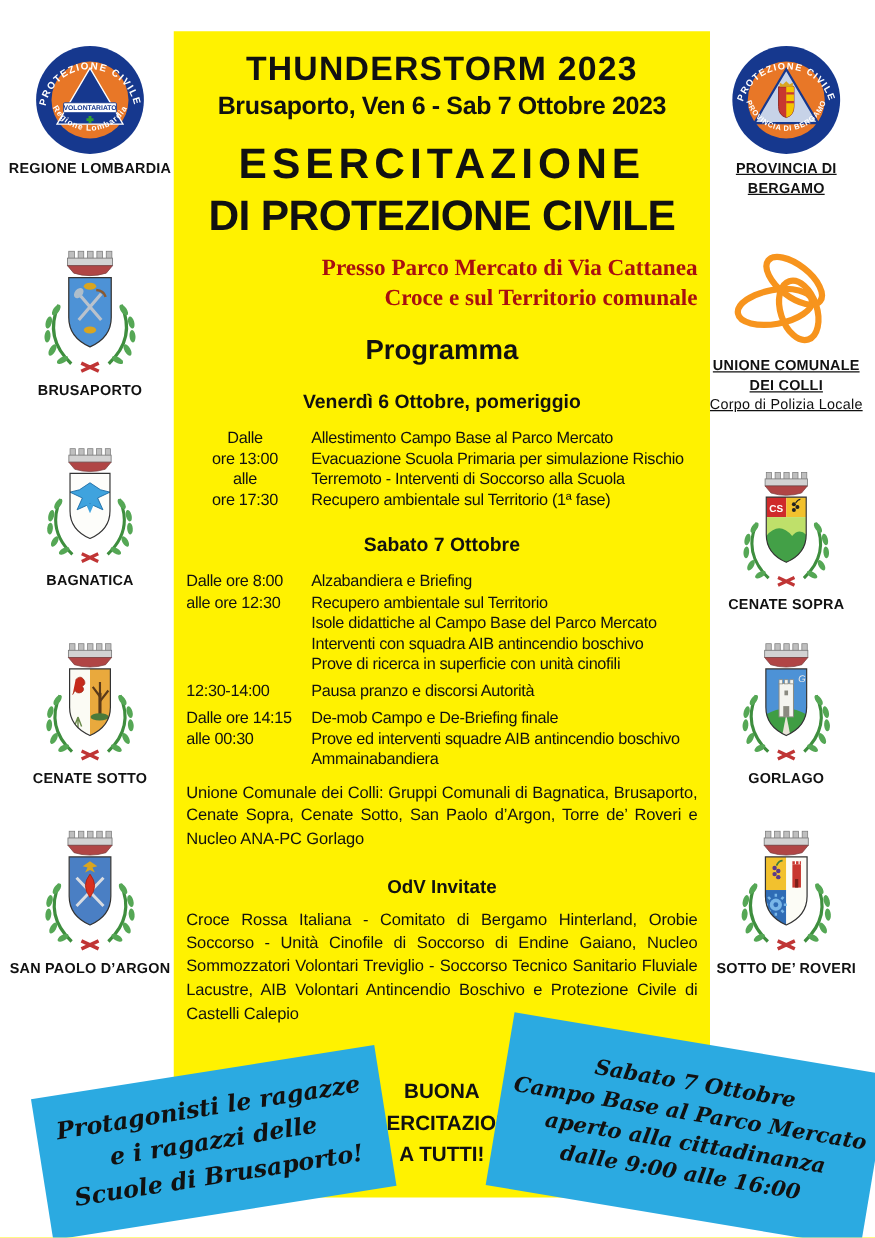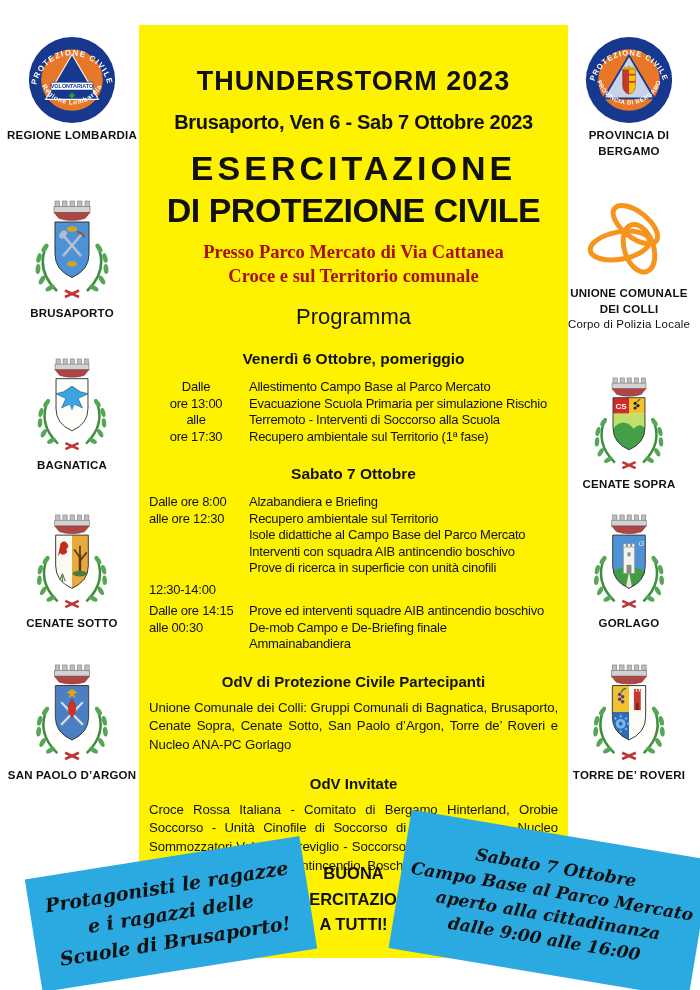--- a/index.html
+++ b/index.html
@@ -5,33 +5,33 @@
   html,body{margin:0;padding:0;}
   body{
     width:700px;height:990px;position:relative;overflow:hidden;
     background:#ffffff;color:#111;
     font-family:"Liberation Sans",sans-serif;
     -webkit-font-smoothing:antialiased;
   }
   
   .yellow-panel{
     position:absolute;left:139px;top:25px;width:429px;height:933px;
-    background:#FFF200;box-sizing:border-box;padding:42px 10px 0 10px;
+    background:#FFF200;box-sizing:border-box;padding:16px 10px 0 10px;
     text-align:center;
   }
   .title{font-size:27px;font-weight:bold;letter-spacing:1px;line-height:1.1;}
-  .subtitle{font-size:20px;font-weight:bold;margin-top:14px;letter-spacing:-0.3px;}
+  .subtitle{font-size:20px;font-weight:bold;margin-top:3px;letter-spacing:-0.3px;}
   .big-heading{font-size:34px;font-weight:bold;line-height:1.18;margin-top:14px;}
   .big-heading.l1{letter-spacing:4px;}
   .big-heading.l2{letter-spacing:-0.5px;margin-top:2px;}
   .location{
     font-family:"Liberation Serif",serif;font-weight:bold;color:#A80F0F;
-    font-size:18.5px;line-height:1.3;margin-top:10px;
-  }
-  .program-title{font-size:22px;font-weight:normal;margin-top:16px;}
+    font-size:18.5px;line-height:1.3;margin-top:10px;text-align:right;
+  }
+  .program-title{font-size:22px;font-weight:bold;margin-top:16px;}
   .sec-h{font-size:15.5px;font-weight:bold;margin-top:20px;}
   .sched{
     display:grid;grid-template-columns:94px 1fr;column-gap:6px;
     text-align:left;font-size:13px;line-height:1.27;letter-spacing:-0.25px;
     margin-top:11px;
   }
   .sched .t.center{text-align:center;}
   .sched.tight{margin-top:5px;}
   .para{
     text-align:justify;font-size:13.2px;line-height:1.42;margin-top:9px;
@@ -46,21 +46,21 @@
   .logo-item{
     position:absolute;width:126px;display:flex;flex-direction:column;
     align-items:center;text-align:center;
   }
   .col-left .logo-item{left:9px;}
   .col-right .logo-item{left:566px;}
   .logo-label{
     font-size:11.5px;font-weight:600;letter-spacing:0.2px;line-height:1.35;
     margin-top:4px;white-space:nowrap;
   }
-  .logo-label.wrap{white-space:normal;}
+  .logo-label.wrap{white-space:normal;text-decoration:underline;}
   
   .banner{
     position:absolute;background:#2BAAE1;display:flex;flex-direction:column;
     justify-content:center;align-items:center;z-index:5;
     font-family:"DejaVu Serif","Liberation Serif",serif;
     font-weight:bold;font-style:italic;color:#111;
   }
   .banner-left{left:32px;top:857px;width:278px;height:114px;
     transform:rotate(-9deg);font-size:19px;line-height:1.45;}
   .banner-right{left:398px;top:834px;width:304px;height:140px;
@@ -294,21 +294,21 @@
         <rect x="55" y="27.5" width="2" height="2.5" fill="#C8372F"></rect>
         <rect x="58" y="27.5" width="2" height="2.5" fill="#C8372F"></rect>
         <rect x="61" y="27.5" width="1" height="2.5" fill="#C8372F"></rect>
         <rect x="57.2" y="42" width="2.6" height="7" fill="#7A1F18"></rect>
         <circle cx="41.5" cy="63" r="5" fill="#79B7E8"></circle>
         <circle cx="41.5" cy="63" r="2" fill="#2F6CB5"></circle>
         <path d="M41.5,56.5 v-2.5 M41.5,69.5 v2.5 M35,63 h-2.5 M48,63 h2.5 M37,58.5 l-1.8,-1.8 M46,67.5 l1.8,1.8 M46,58.5 l1.8,-1.8 M37,67.5 l-1.8,1.8" stroke="#79B7E8" stroke-width="2"></path>
       </g>
       <use href="#shieldPath" fill="none" stroke="#333" stroke-width="1"></use>
     </svg>
-    <div class="logo-label">TORRE DE’ ROVERI</div>
+    <div class="logo-label">SOTTO DE’ ROVERI</div>
   </div>
 </div>
 
 <div class="yellow-panel">
   <div class="title">THUNDERSTORM 2023</div>
   <div class="subtitle">Brusaporto, Ven 6 - Sab 7 Ottobre 2023</div>
   <div class="big-heading l1">ESERCITAZIONE</div>
   <div class="big-heading l2">DI PROTEZIONE CIVILE</div>
   <div class="location">
     <div>Presso Parco Mercato di Via Cattanea</div>
@@ -343,34 +343,36 @@
       <div>Recupero ambientale sul Territorio</div>
       <div>Isole didattiche al Campo Base del Parco Mercato</div>
       <div>Interventi con squadra AIB antincendio boschivo</div>
       <div>Prove di ricerca in superficie con unità cinofili</div>
     </div>
   </div>
   <div class="sched tight">
     <div class="t">
       <div>12:30-14:00</div>
     </div>
+    <div class="a">
+      <div>Pausa pranzo e discorsi Autorità</div>
+    </div>
   </div>
   <div class="sched tight">
     <div class="t">
       <div>Dalle ore 14:15</div>
       <div>alle 00:30</div>
     </div>
     <div class="a">
+      <div>De-mob Campo e De-Briefing finale</div>
       <div>Prove ed interventi squadre AIB antincendio boschivo</div>
-      <div>De-mob Campo e De-Briefing finale</div>
       <div>Ammainabandiera</div>
     </div>
   </div>
 
-  <div class="para-h">OdV di Protezione Civile Partecipanti</div>
   <div class="para">Unione Comunale dei Colli: Gruppi Comunali di Bagnatica, Brusaporto, Cenate Sopra, Cenate Sotto, San Paolo d’Argon, Torre de’ Roveri e Nucleo ANA-PC Gorlago</div>
 
   <div class="para-h">OdV Invitate</div>
   <div class="para">Croce Rossa Italiana - Comitato di Bergamo Hinterland, Orobie Soccorso - Unità Cinofile di Soccorso di Endine Gaiano, Nucleo Sommozzatori Volontari Treviglio - Soccorso Tecnico Sanitario Fluviale Lacustre, AIB Volontari Antincendio Boschivo e Protezione Civile di Castelli Calepio</div>
 
   <div class="closing">
     <div>BUONA</div>
     <div>ESERCITAZIONE</div>
     <div>A TUTTI!</div>
   </div>

